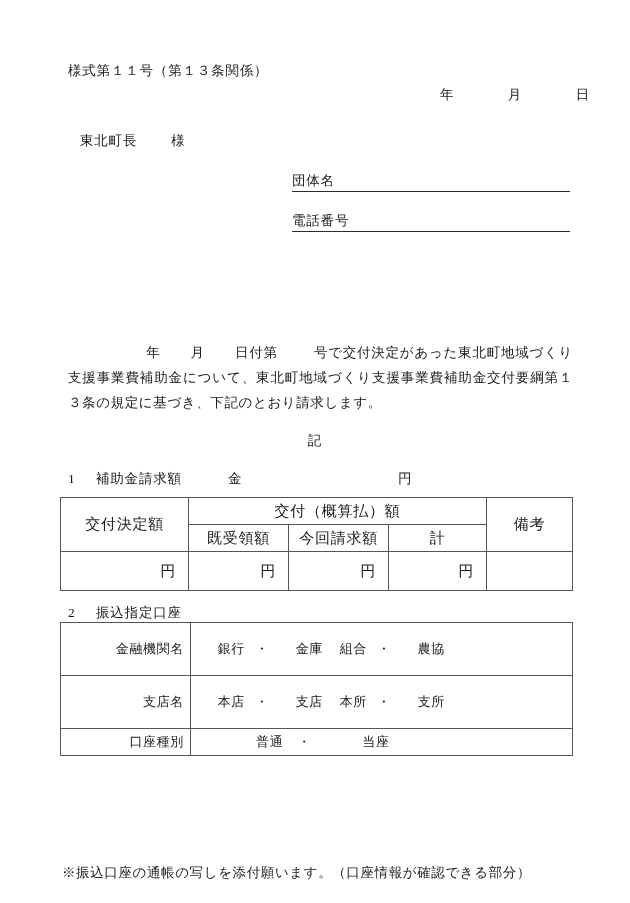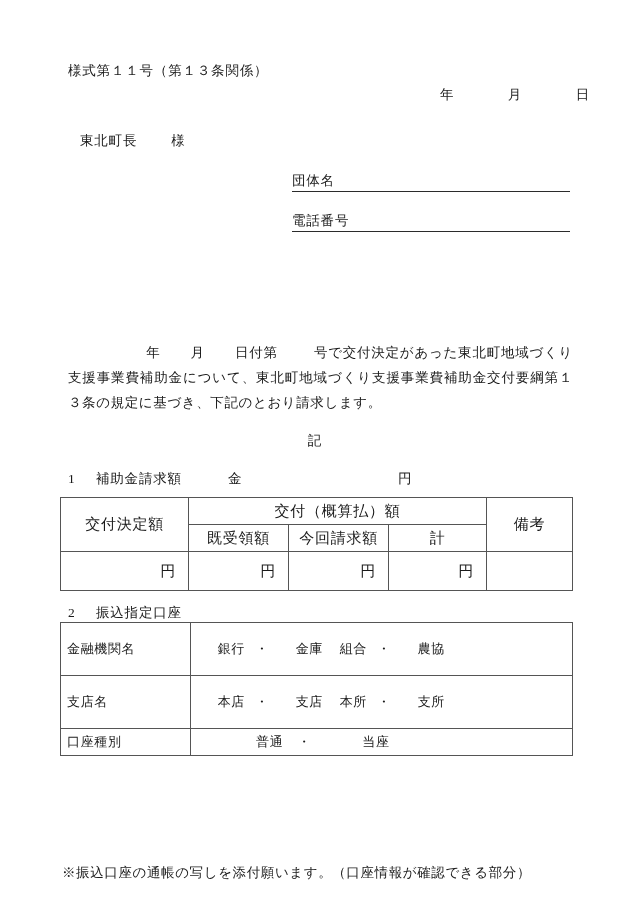--- a/index.html
+++ b/index.html
@@ -160,21 +160,21 @@
     border-collapse: collapse;
     table-layout: fixed;
   }
   .tbl2 td {
     border: 1px solid #555;
     font-size: 13px;
     letter-spacing: 0.05em;
     vertical-align: middle;
   }
   .tbl2 td.lbl {
-    text-align: left;
+    text-align: right;
     padding: 0 6px;
   }
   .tbl2 td.val {
     padding: 0 10px;
   }
   .opt-stack {
     display: flex;
     flex-direction: row;
     align-items: flex-end;
     line-height: 24px;

